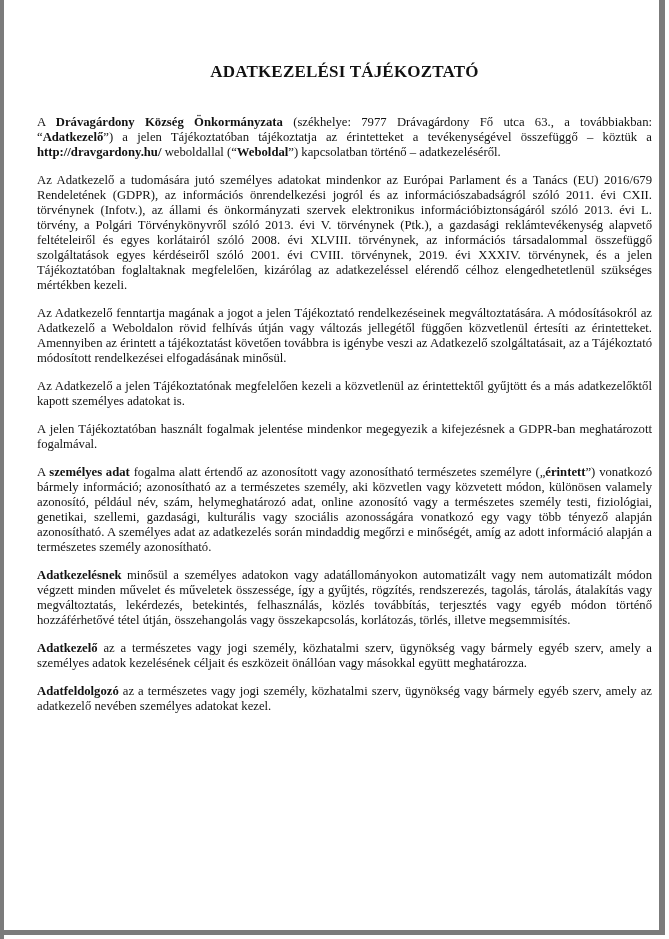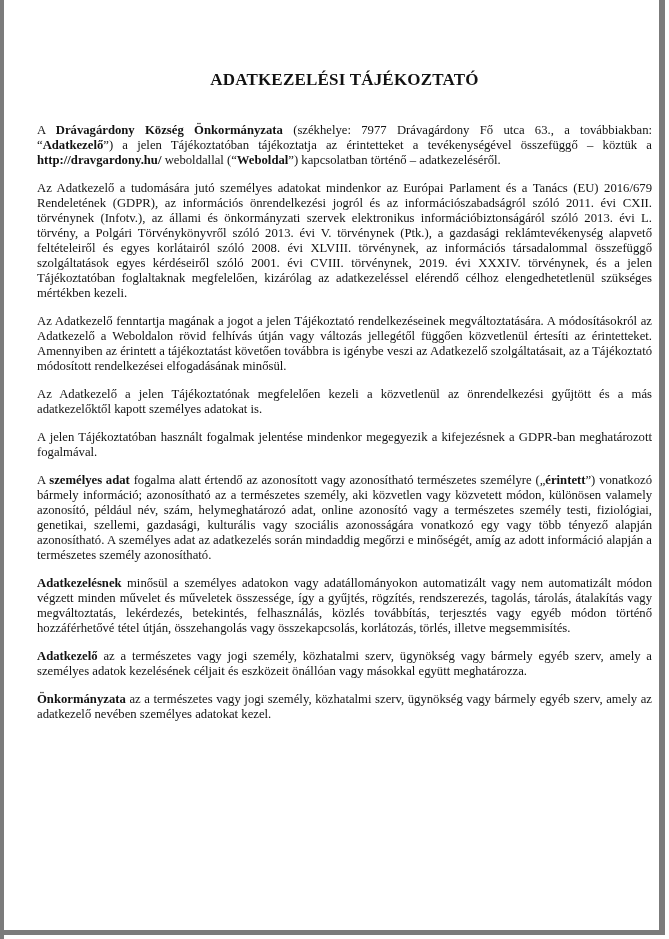--- a/index.html
+++ b/index.html
@@ -10,21 +10,21 @@
   .viewport {
     position: relative;
     width: 669px;
     height: 939px;
     overflow: hidden;
     background: var(--page-bg, #ffffff);
   }
   .page {
     position: absolute;
     left: 0;
-    top: 8px;
+    top: 0;
     width: 669px;
     height: 696px;
     background: var(--page-bg, #ffffff);
   }
   .title {
     margin: 0;
     position: absolute;
     left: 37px;
     top: 62px;
     width: 615px;
@@ -62,24 +62,24 @@
 </head>
 <body>
 
 <div class="viewport">
   <div class="page">
     <h1 class="title">ADATKEZELÉSI TÁJÉKOZTATÓ</h1>
     <div class="doc-body">
         <p class="para"><span>A </span><b>Drávagárdony Község Önkormányzata</b><span> (székhelye: 7977 Drávagárdony Fő utca 63., a továbbiakban: “</span><b>Adatkezelő</b><span>”) a jelen Tájékoztatóban tájékoztatja az érintetteket a tevékenységével összefüggő – köztük a </span><b>http://dravgardony.hu/</b><span> weboldallal (“</span><b>Weboldal</b><span>”) kapcsolatban történő – adatkezeléséről.</span></p>
         <p class="para"><span>Az Adatkezelő a tudomására jutó személyes adatokat mindenkor az Európai Parlament és a Tanács (EU) 2016/679 Rendeletének (GDPR), az információs önrendelkezési jogról és az információszabadságról szóló 2011. évi CXII. törvénynek (Infotv.), az állami és önkormányzati szervek elektronikus információbiztonságáról szóló 2013. évi L. törvény, a Polgári Törvénykönyvről szóló 2013. évi V. törvénynek (Ptk.), a gazdasági reklámtevékenység alapvető feltételeiről és egyes korlátairól szóló 2008. évi XLVIII. törvénynek, az információs társadalommal összefüggő szolgáltatások egyes kérdéseiről szóló 2001. évi CVIII. törvénynek, 2019. évi XXXIV. törvénynek, és a jelen Tájékoztatóban foglaltaknak megfelelően, kizárólag az adatkezeléssel elérendő célhoz elengedhetetlenül szükséges mértékben kezeli.</span></p>
         <p class="para"><span>Az Adatkezelő fenntartja magának a jogot a jelen Tájékoztató rendelkezéseinek megváltoztatására. A módosításokról az Adatkezelő a Weboldalon rövid felhívás útján vagy változás jellegétől függően közvetlenül értesíti az érintetteket. Amennyiben az érintett a tájékoztatást követően továbbra is igénybe veszi az Adatkezelő szolgáltatásait, az a Tájékoztató módosított rendelkezései elfogadásának minősül.</span></p>
-        <p class="para"><span>Az Adatkezelő a jelen Tájékoztatónak megfelelően kezeli a közvetlenül az önrendelkezési gyűjtött és a más adatkezelőktől kapott személyes adatokat is.</span></p>
+        <p class="para"><span>Az Adatkezelő a jelen Tájékoztatónak megfelelően kezeli a közvetlenül az érintettektől gyűjtött és a más adatkezelőktől kapott személyes adatokat is.</span></p>
         <p class="para"><span>A jelen Tájékoztatóban használt fogalmak jelentése mindenkor megegyezik a kifejezésnek a GDPR-ban meghatározott fogalmával.</span></p>
         <p class="para"><span>A </span><b>személyes adat</b><span> fogalma alatt értendő az azonosított vagy azonosítható természetes személyre („</span><b>érintett</b><span>”) vonatkozó bármely információ; azonosítható az a természetes személy, aki közvetlen vagy közvetett módon, különösen valamely azonosító, például név, szám, helymeghatározó adat, online azonosító vagy a természetes személy testi, fiziológiai, genetikai, szellemi, gazdasági, kulturális vagy szociális azonosságára vonatkozó egy vagy több tényező alapján azonosítható. A személyes adat az adatkezelés során mindaddig megőrzi e minőségét, amíg az adott információ alapján a természetes személy azonosítható.</span></p>
         <p class="para"><b>Adatkezelésnek</b><span> minősül a személyes adatokon vagy adatállományokon automatizált vagy nem automatizált módon végzett minden művelet és műveletek összessége, így a gyűjtés, rögzítés, rendszerezés, tagolás, tárolás, átalakítás vagy megváltoztatás, lekérdezés, betekintés, felhasználás, közlés továbbítás, terjesztés vagy egyéb módon történő hozzáférhetővé tétel útján, összehangolás vagy összekapcsolás, korlátozás, törlés, illetve megsemmisítés.</span></p>
         <p class="para"><b>Adatkezelő</b><span> az a természetes vagy jogi személy, közhatalmi szerv, ügynökség vagy bármely egyéb szerv, amely a személyes adatok kezelésének céljait és eszközeit önállóan vagy másokkal együtt meghatározza.</span></p>
-        <p class="para"><b>Önkormányzata</b><span> az a természetes vagy jogi személy, közhatalmi szerv, ügynökség vagy bármely egyéb szerv, amely az adatkezelő nevében személyes adatokat kezel.</span></p>
+        <p class="para"><b>Adatfeldolgozó</b><span> az a természetes vagy jogi személy, közhatalmi szerv, ügynökség vagy bármely egyéb szerv, amely az adatkezelő nevében személyes adatokat kezel.</span></p>
       </div>
   </div>
   <div class="edge edge-left"></div>
   <div class="edge edge-right"></div>
   <div class="edge edge-bottom"></div>
 </div>
 
 </body></html>

